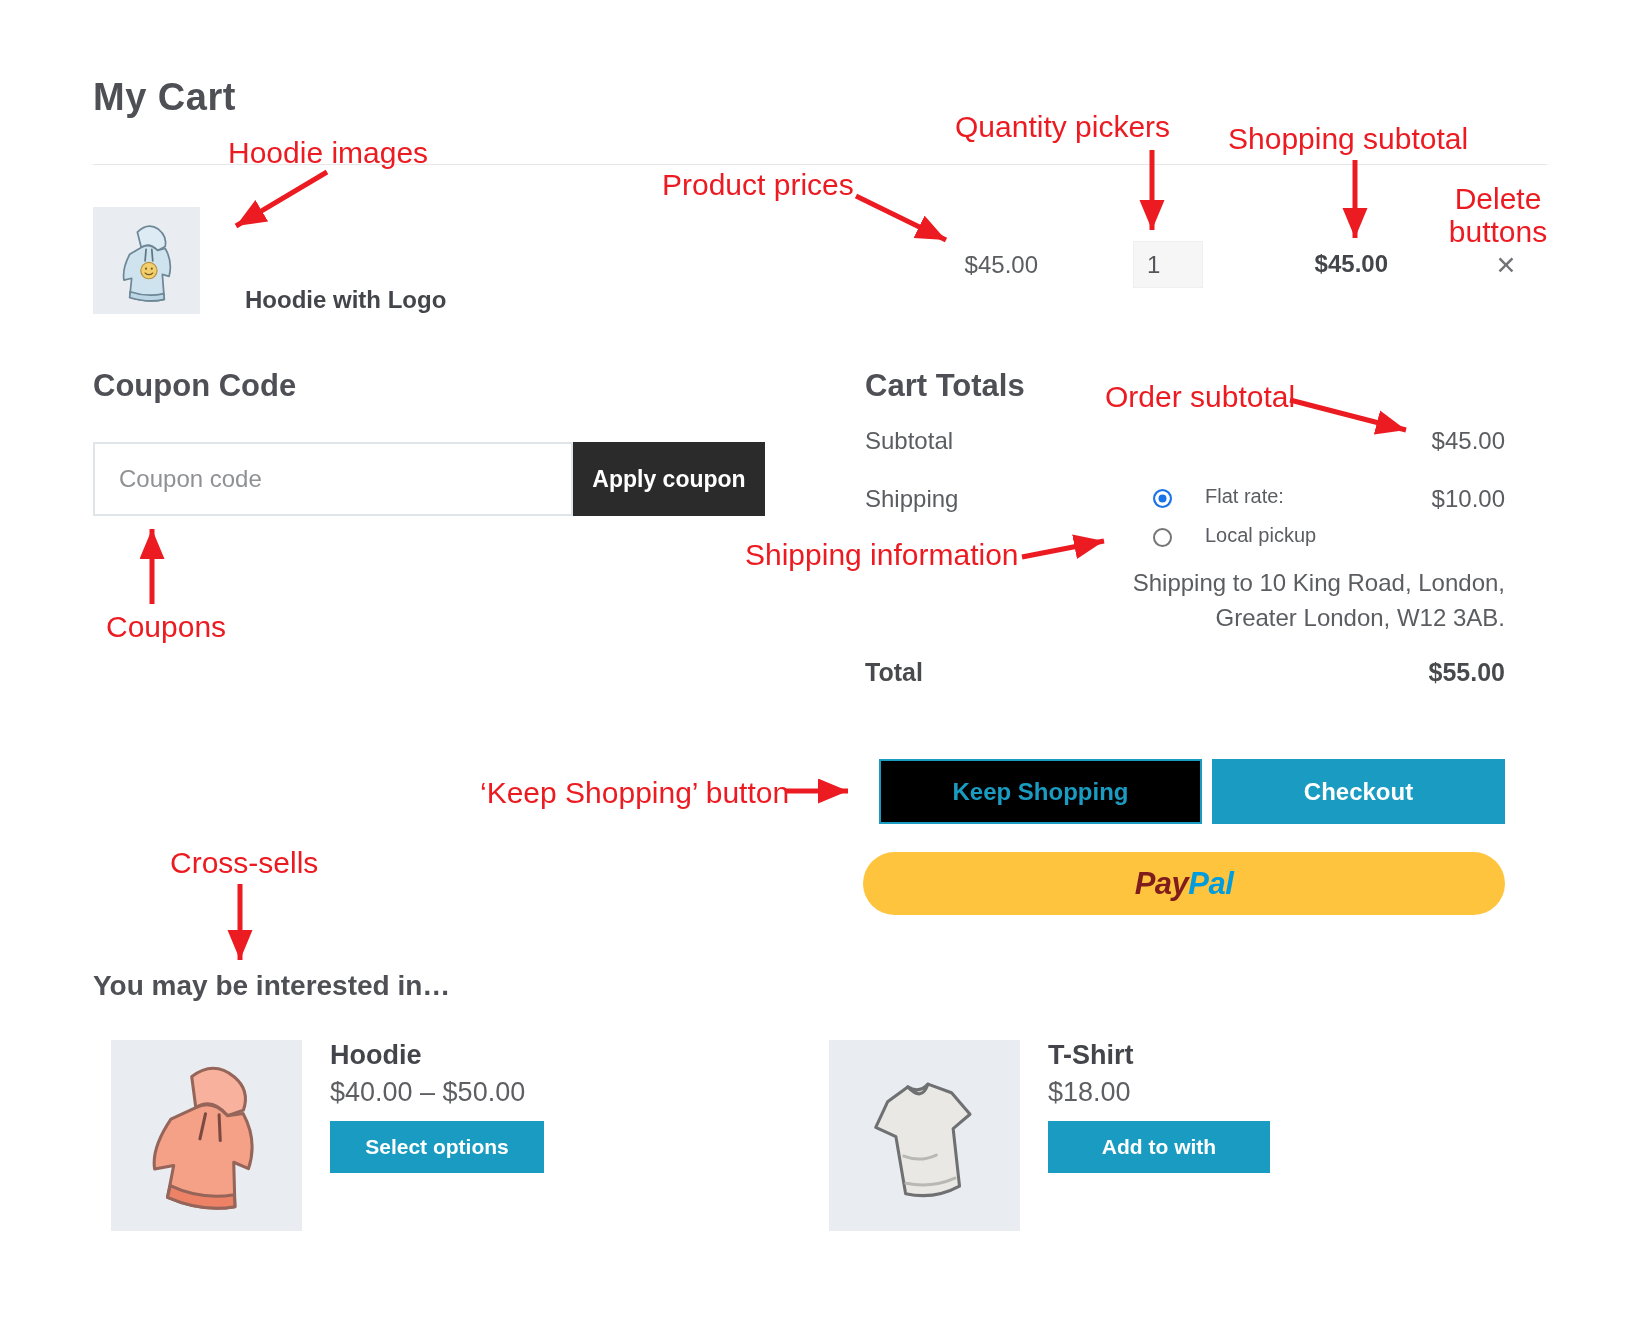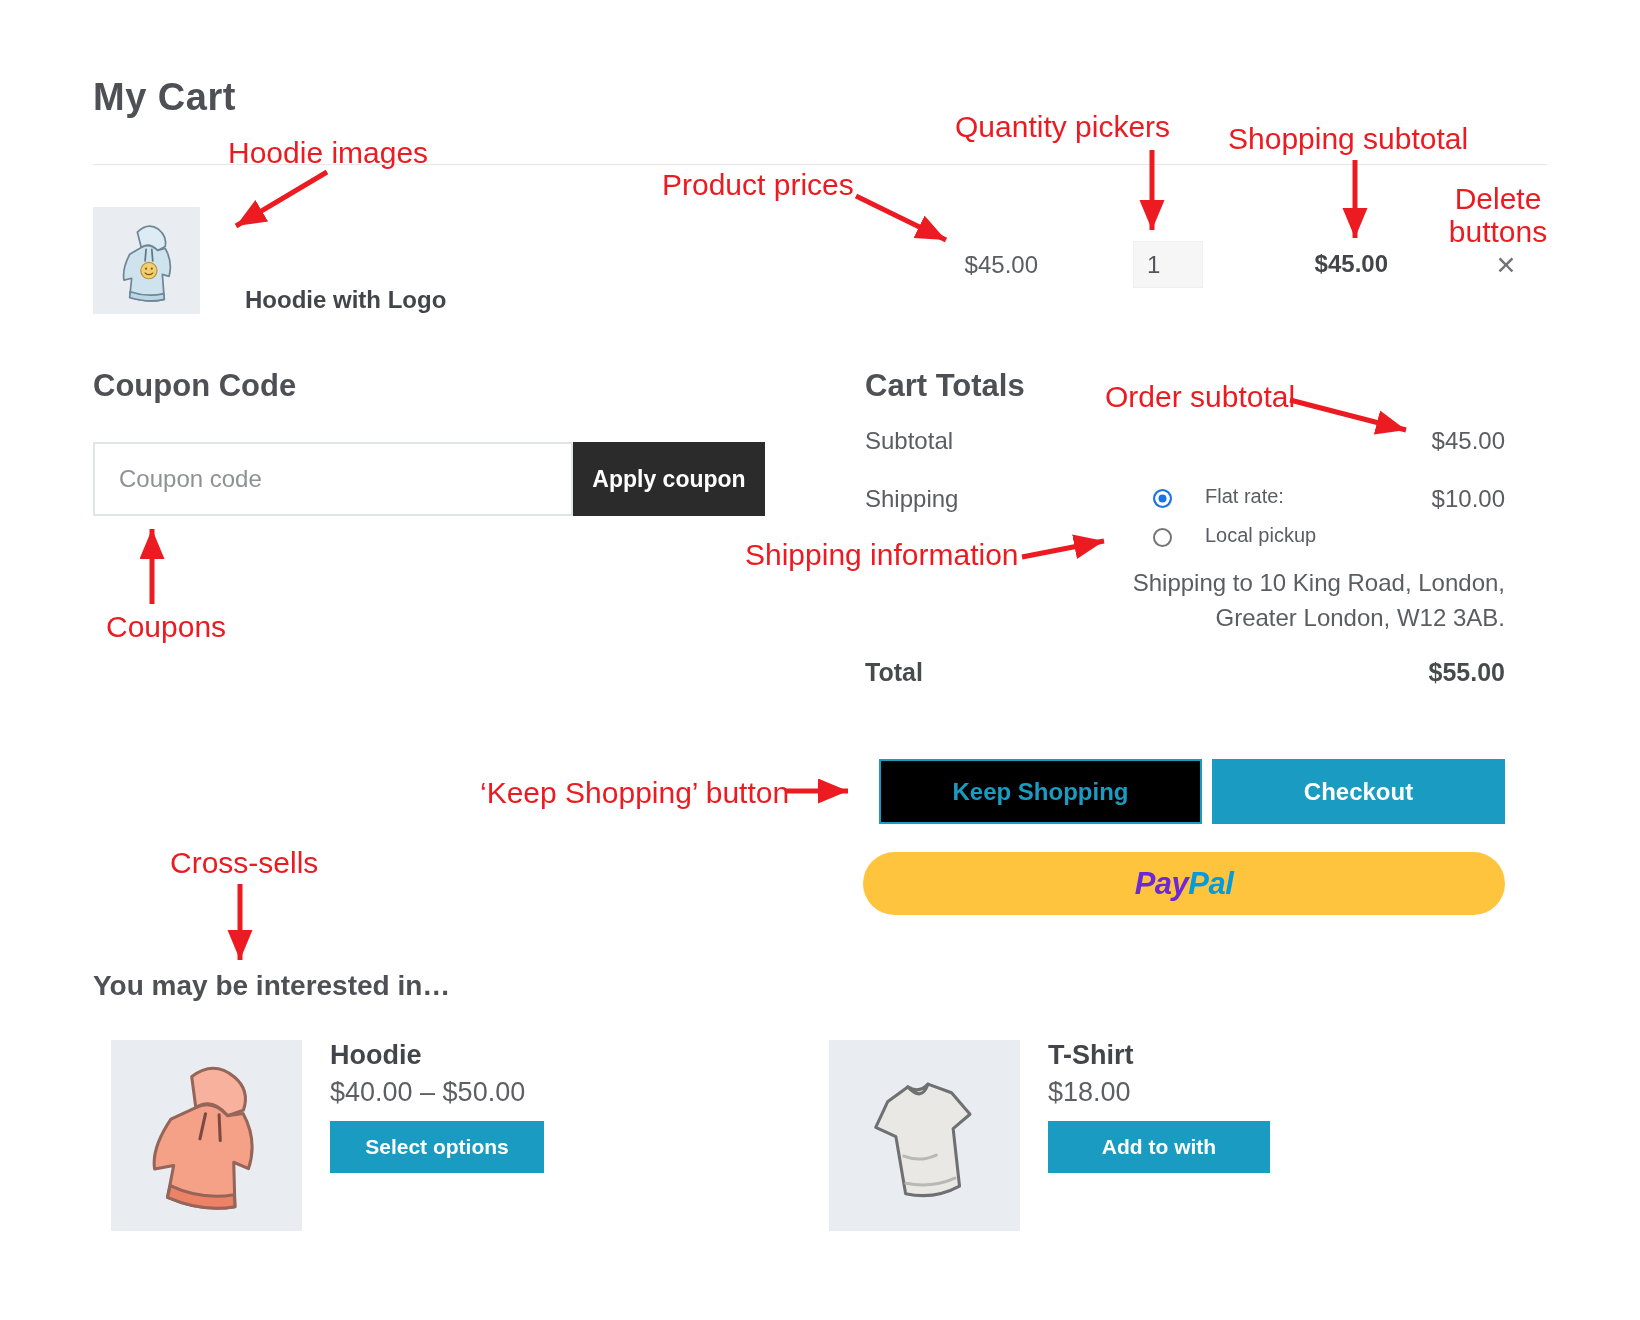--- a/index.html
+++ b/index.html
@@ -44,21 +44,21 @@
   .addr{right:135px;width:480px;text-align:right;font-size:24px;color:var(--body);}
   .total-label{left:865px;font-size:25px;font-weight:700;color:#494a4e;}
   .total-value{right:135px;width:200px;text-align:right;font-size:25px;font-weight:700;color:#494a4e;}
 
   
   .btn{display:flex;align-items:center;justify-content:center;font-family:inherit;font-size:24px;font-weight:700;cursor:pointer;}
   .keep-btn{left:863px;top:759px;width:323px;height:65px;background:#000000;border:2px solid var(--teal);color:var(--teal);margin-left:16px;}
   .checkout-btn{left:1212px;top:759px;width:293px;height:65px;background:var(--teal);border:none;color:#fff;}
   .paypal-btn{left:863px;top:852px;width:642px;height:63px;background:#ffc43d;border:none;border-radius:32px;}
   .pp{font-style:italic;font-weight:800;font-size:31px;letter-spacing:-.5px;}
-  .pp-pay{color:#6d28d9;}
+  .pp-pay{color:#7f1d1d;}
   .pp-pal{color:#009cde;}
 
   
   .xs-title{left:93px;top:970px;font-size:28px;font-weight:700;color:var(--heading);}
   .card-img{width:191px;height:191px;background:#e9edf1;display:flex;align-items:center;justify-content:center;}
   .xs-name{font-size:27px;font-weight:700;color:var(--ink);}
   .xs-price{font-size:27px;color:#5e5f63;}
   .xs-btn{background:var(--teal);color:#fff;border:none;font-size:21px;}
 
   

